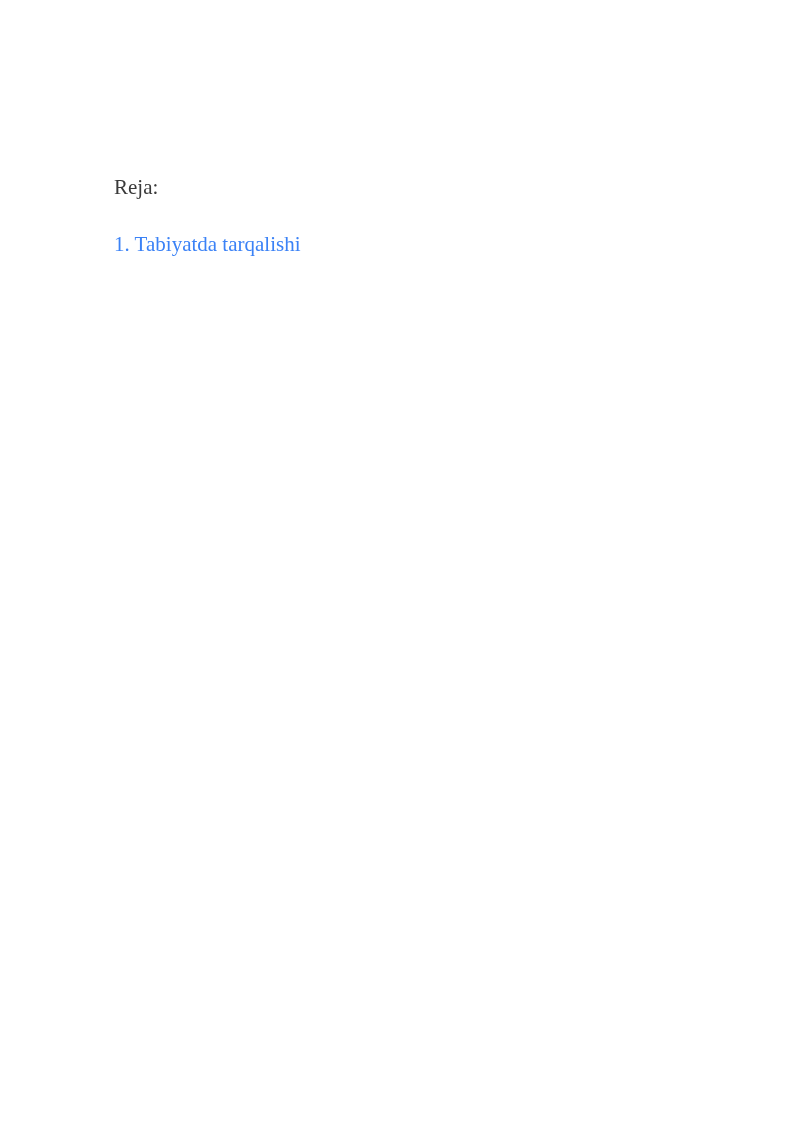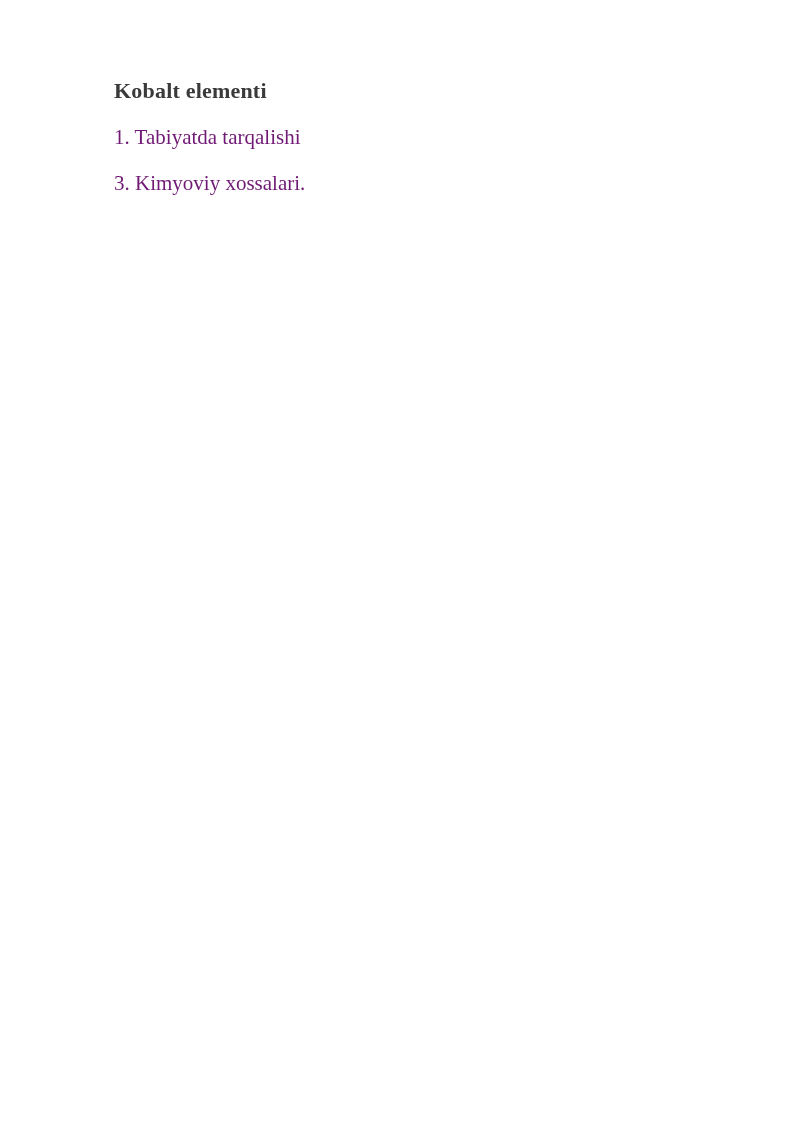--- a/index.html
+++ b/index.html
@@ -30,31 +30,30 @@
 
   .plan-label {
     margin-top: 97px;
     font-size: 21px;
     font-weight: normal;
     line-height: 1.15;
     color: #3a3a3a;
   }
 
   .plan-item {
-    margin-top: 22px;
+    margin-top: 33px;
     font-size: 21px;
     font-weight: normal;
     line-height: 1.15;
-    color: #701a75;
+    color: #3b82f6;
   }
 </style>
 </head>
 <body>
 
 <div class="page">
-  <h1 class="doc-title">Kobalt elementi</h1>
 
+  <p class="plan-label">Reja:</p>
 
   <p class="plan-item">1. Tabiyatda tarqalishi</p>
 
 
-  <p class="plan-item">3. Kimyoviy xossalari.</p>
 </div>
 
 </body></html>

